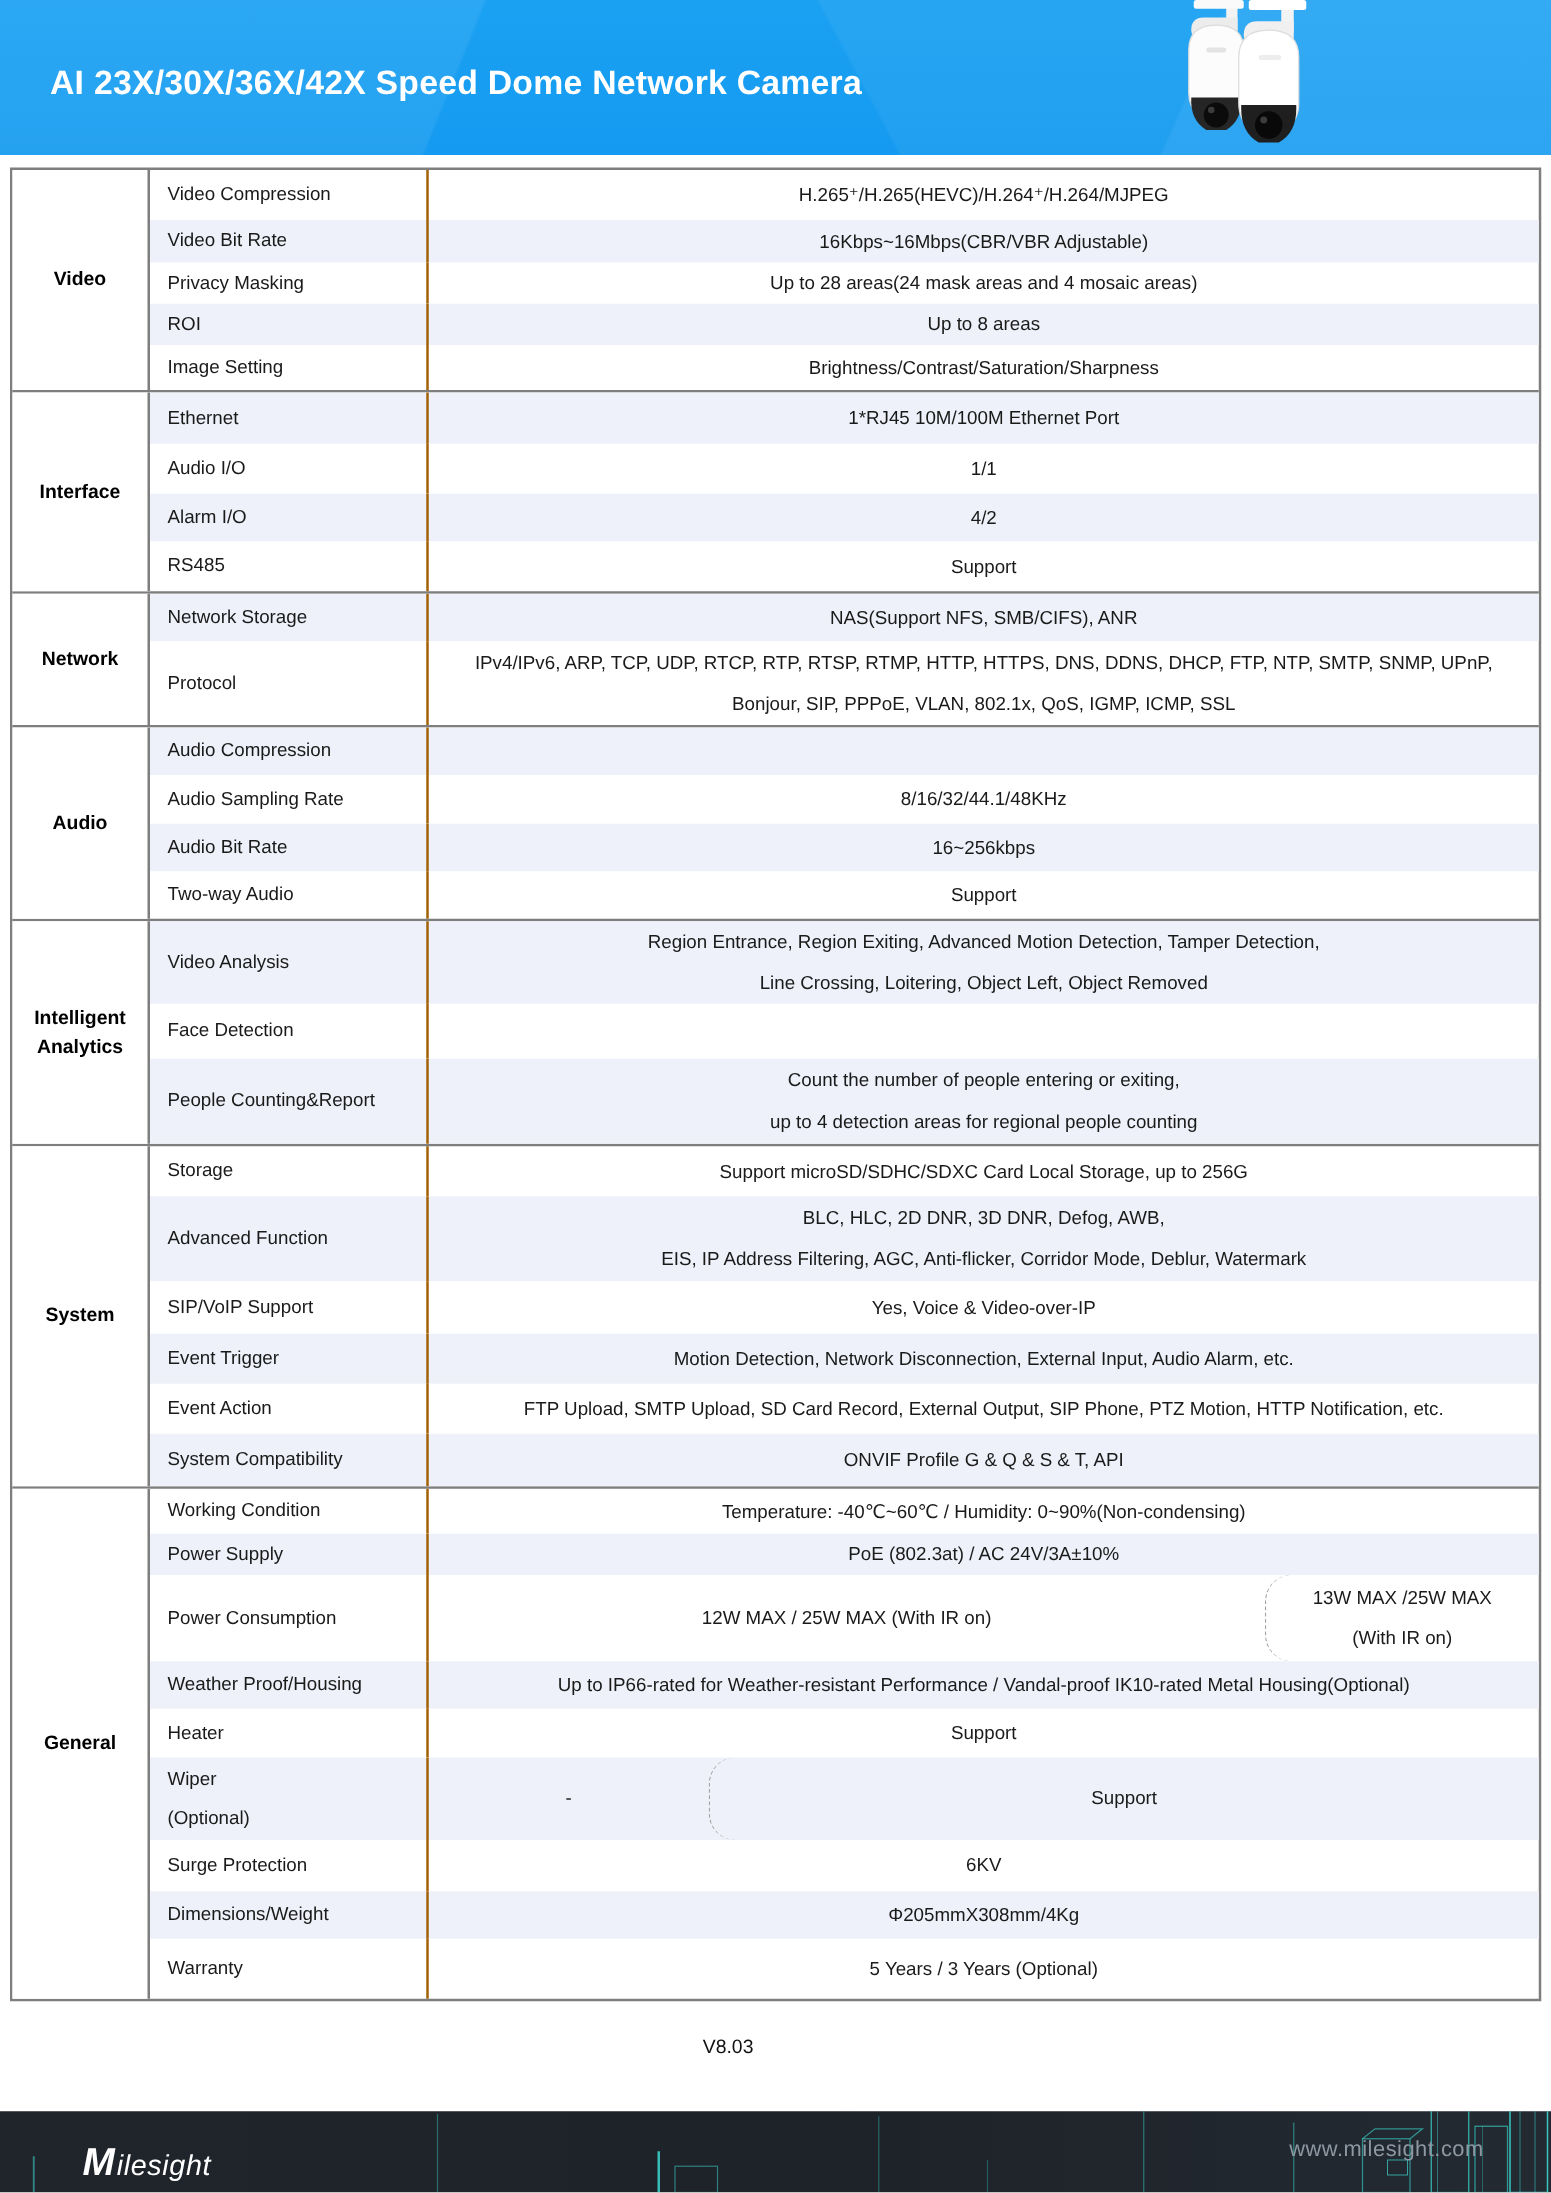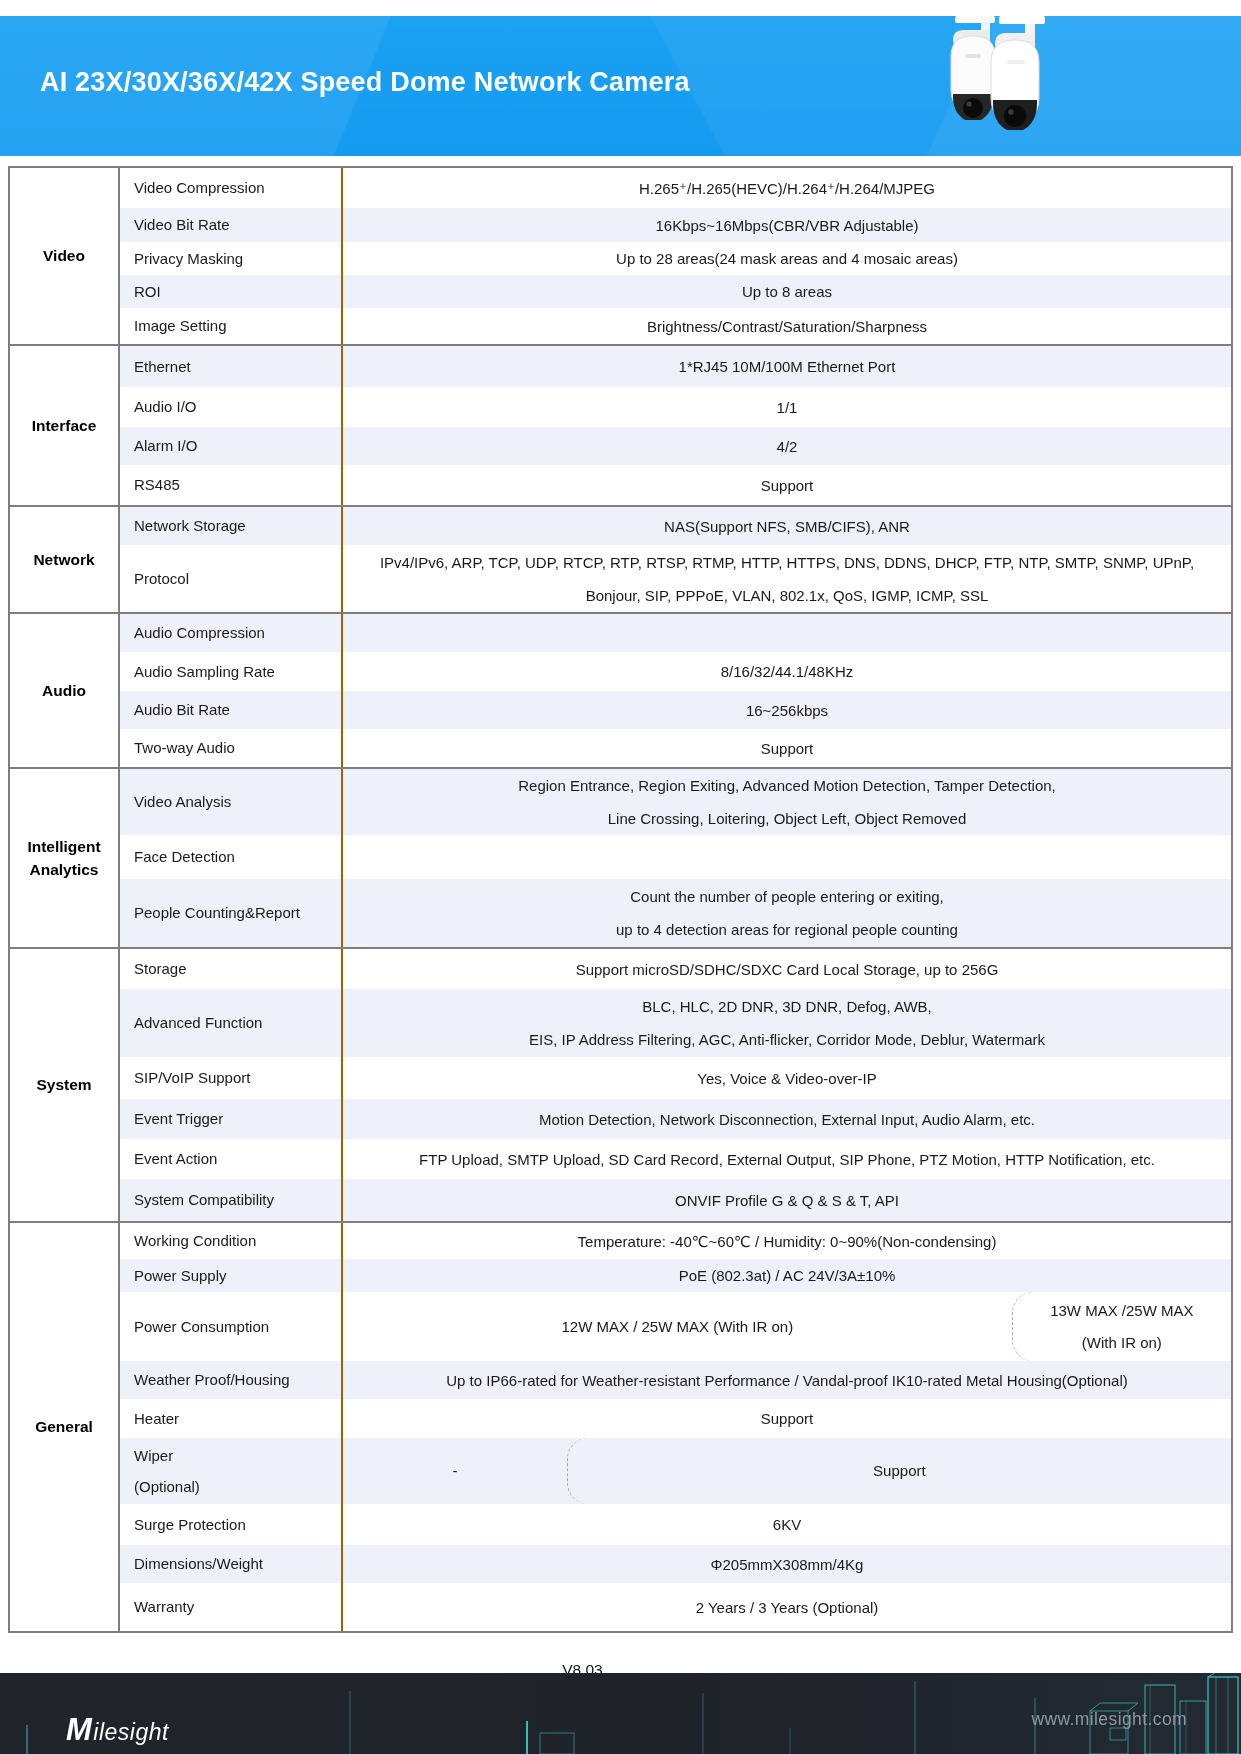--- a/index.html
+++ b/index.html
@@ -4,27 +4,26 @@
 <style>
   * { margin:0; padding:0; box-sizing:border-box; }
   html,body { background:#ffffff; }
   body {
     width:1241px; height:1754px; position:relative;
     font-family:"Liberation Sans","DejaVu Sans",sans-serif;
     color:#1a1a1a; overflow:hidden;
   }
   
   .banner {
-    position:relative; height:140px; overflow:hidden;
+    position:relative; height:124px; overflow:hidden;
     background-image:
       linear-gradient(112deg, rgba(255,255,255,.07) 0 30%, rgba(255,255,255,0) 30.2%),
       linear-gradient(294deg, rgba(255,255,255,.06) 0 24%, rgba(255,255,255,0) 24.2%),
       linear-gradient(62deg, rgba(255,255,255,0) 55%, rgba(255,255,255,.05) 55.2%),
       linear-gradient(180deg,#1ba1f2,#149af0);
-    margin-top: 16px;
   }
   .banner h1 {
     position:absolute; left:40px; top:51px;
     color:#ffffff; font-size:27px; font-weight:600; letter-spacing:.2px;
   }
   .banner .cams { position:absolute; right:178px; top:0; }
   
   .spec-table { margin:10px 8px 0 8px; border:2px solid #7e7e7e; background:#fff; }
   .section { display:flex; border-bottom:2px solid #7e7e7e; }
   .section:last-child { border-bottom:none; }
@@ -48,21 +47,21 @@
   .value.split { padding:0; align-items:stretch; }
   .split .sub {
     display:flex; align-items:center; justify-content:center;
     white-space:pre-line; line-height:2.1; font-size:15px; text-align:center; padding:0 8px;border-radius:21px;
   }
   .split .sub + .sub { border-left:1px dashed #a3a3a3; }
   
   .version { text-align:center; padding:28px 76px 0 0; font-size:15.5px; color:#111; }
   
   footer {
-    position:absolute; left:0; right:0; bottom:0; height:81px;
+    position:absolute; left:0; right:0; bottom:0; height:65px;
     background:linear-gradient(90deg,#20242b 0%,#1e2329 55%,#232a32 100%); overflow:hidden;
   }
   footer svg.skyline { position:absolute; right:0; bottom:0; }
   .logo {
     position:absolute; left:66px; bottom:6px; color:#ffffff;
     font-style:italic; font-weight:400; font-size:23px; letter-spacing:.5px;
   }
   .logo .m { font-size:31px; font-weight:700; margin-right:1px; }
   .site {
     position:absolute; right:54px; bottom:24px;
@@ -274,21 +273,21 @@
       <div class="row" style="min-height:41px">
         <div class="label">Surge Protection</div>
         <div class="value">6KV</div>
       </div>
       <div class="row" style="min-height:38px">
         <div class="label">Dimensions/Weight</div>
         <div class="value">Φ205mmX308mm/4Kg</div>
       </div>
       <div class="row" style="min-height:48px">
         <div class="label">Warranty</div>
-        <div class="value">2 Years / 3 Years (Optional)</div>
+        <div class="value">5 Years / 3 Years (Optional)</div>
       </div>
     </div>
   </section>
 
 </main>
 
 <div class="version">V8.03</div>
 
 <footer>
   <svg class="skyline" width="1241" height="81" viewBox="0 0 1241 81" aria-hidden="true">

